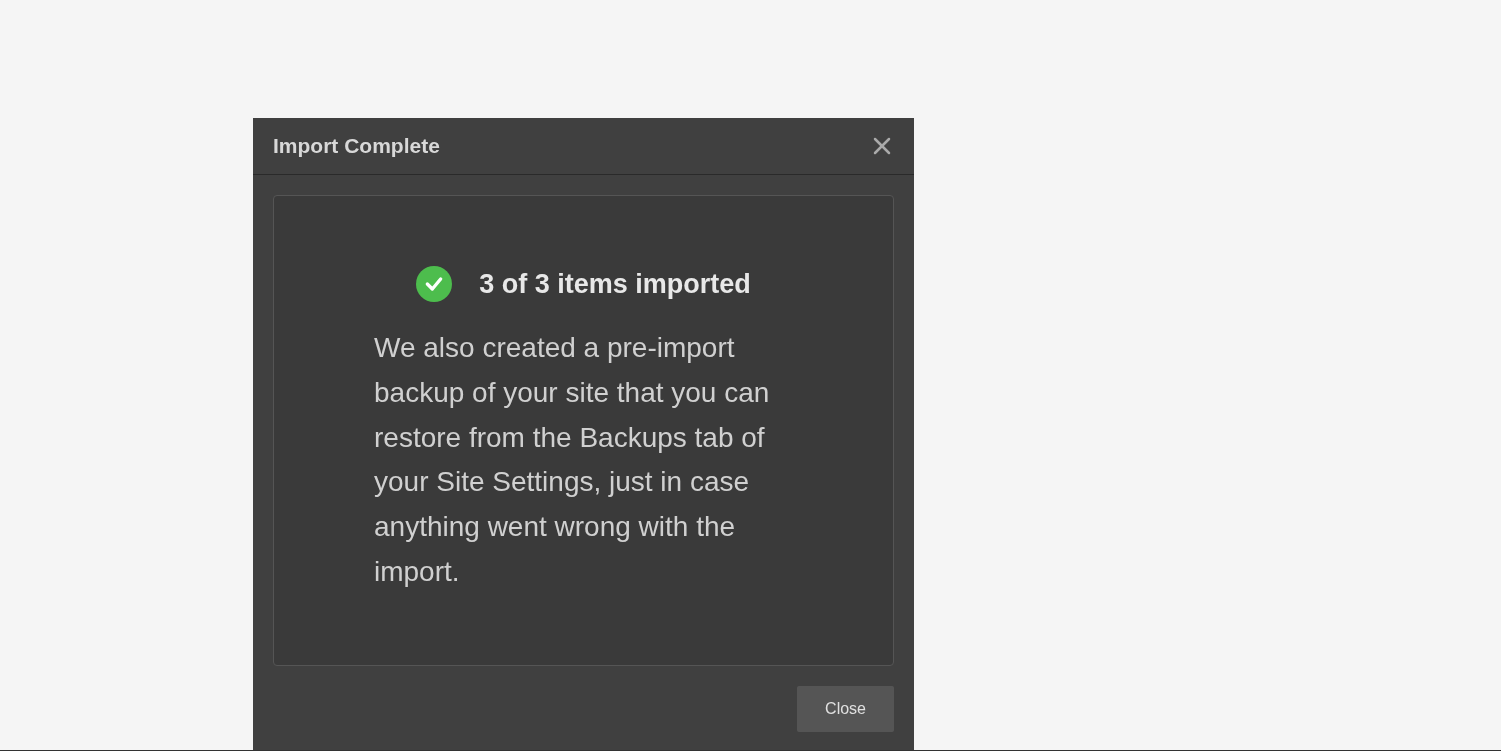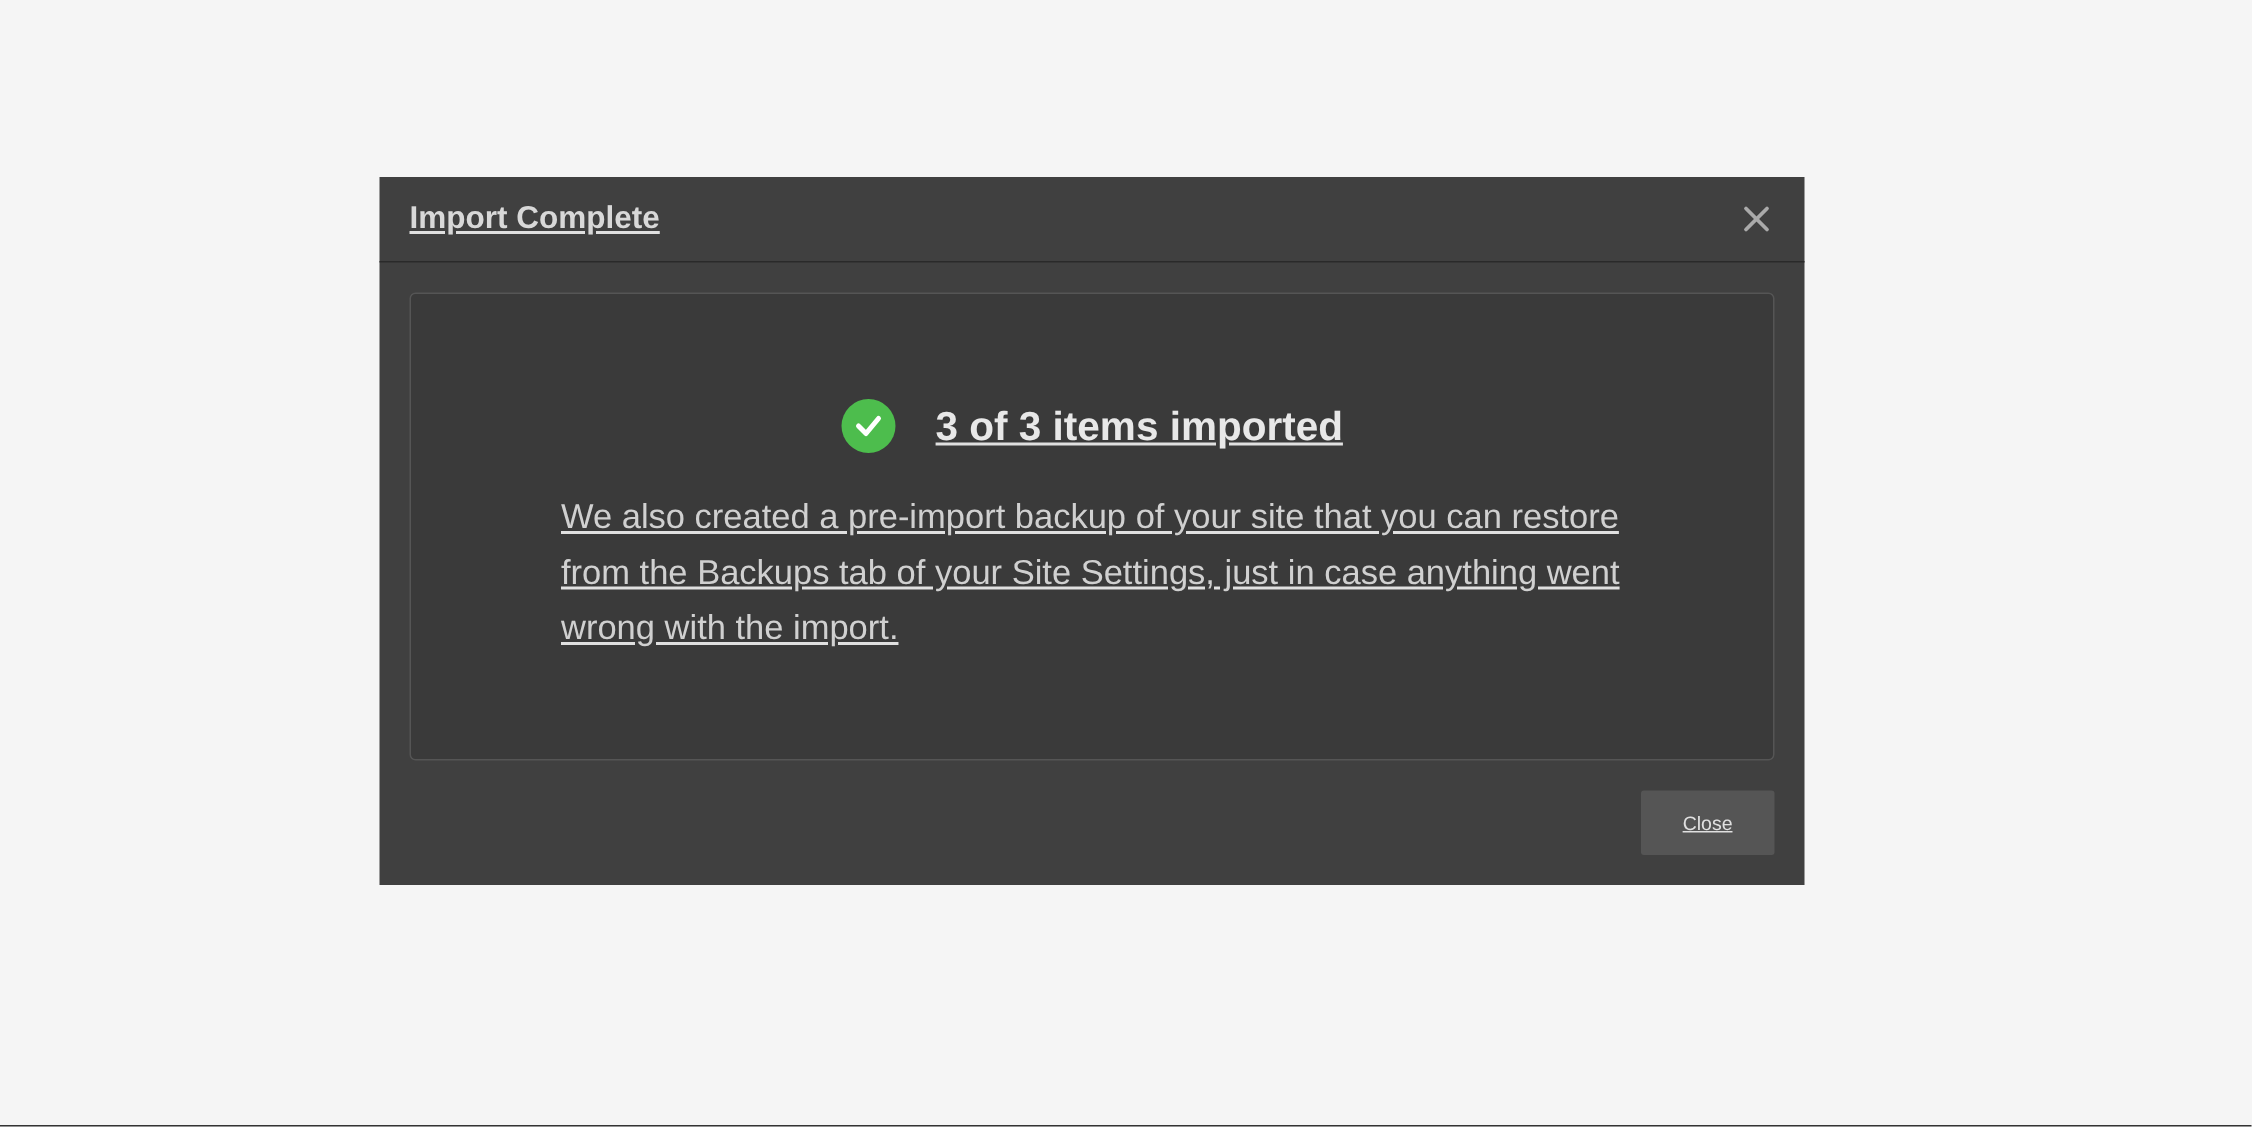--- a/index.html
+++ b/index.html
@@ -12,24 +12,23 @@
       height: 751px;
       background: #f5f5f5;
       font-family: -apple-system, BlinkMacSystemFont, "Segoe UI", Arial, sans-serif;
       position: relative;
       border-bottom: 1px solid #333;
     }
     .dialog {
       position: absolute;
       left: 253px;
       top: 118px;
-      width: 950px;
+      width: 661px;
       background: #404040;
       color: #e0e0e0;
-      text-decoration: underline;
     }
     .dialog-header {
       display: flex;
       align-items: center;
       justify-content: space-between;
       padding: 16px 20px;
       border-bottom: 1px solid #2a2a2a;
     }
     .dialog-title {
       font-size: 21px;
@@ -74,36 +73,36 @@
     .check-icon svg {
       width: 20px;
       height: 20px;
     }
     .result-text {
       font-size: 27px;
       font-weight: 700;
       color: #e8e8e8;
     }
     .description {
-      font-size: 23px;
+      font-size: 28px;
       line-height: 1.6;
       color: #d0d0d0;
       text-align: left;
     }
     .dialog-footer {
       display: flex;
       justify-content: flex-end;
       padding: 0 20px 20px 20px;
     }
     .close-button {
       background: #555;
       color: #e0e0e0;
       border: none;
       padding: 14px 28px;
-      font-size: 13px;
+      font-size: 16px;
       cursor: pointer;
       border-radius: 2px;
     }
   </style>
 </head>
 <body>
 
 <div class="dialog">
   <div class="dialog-header">
     <div class="dialog-title">Import Complete</div>

